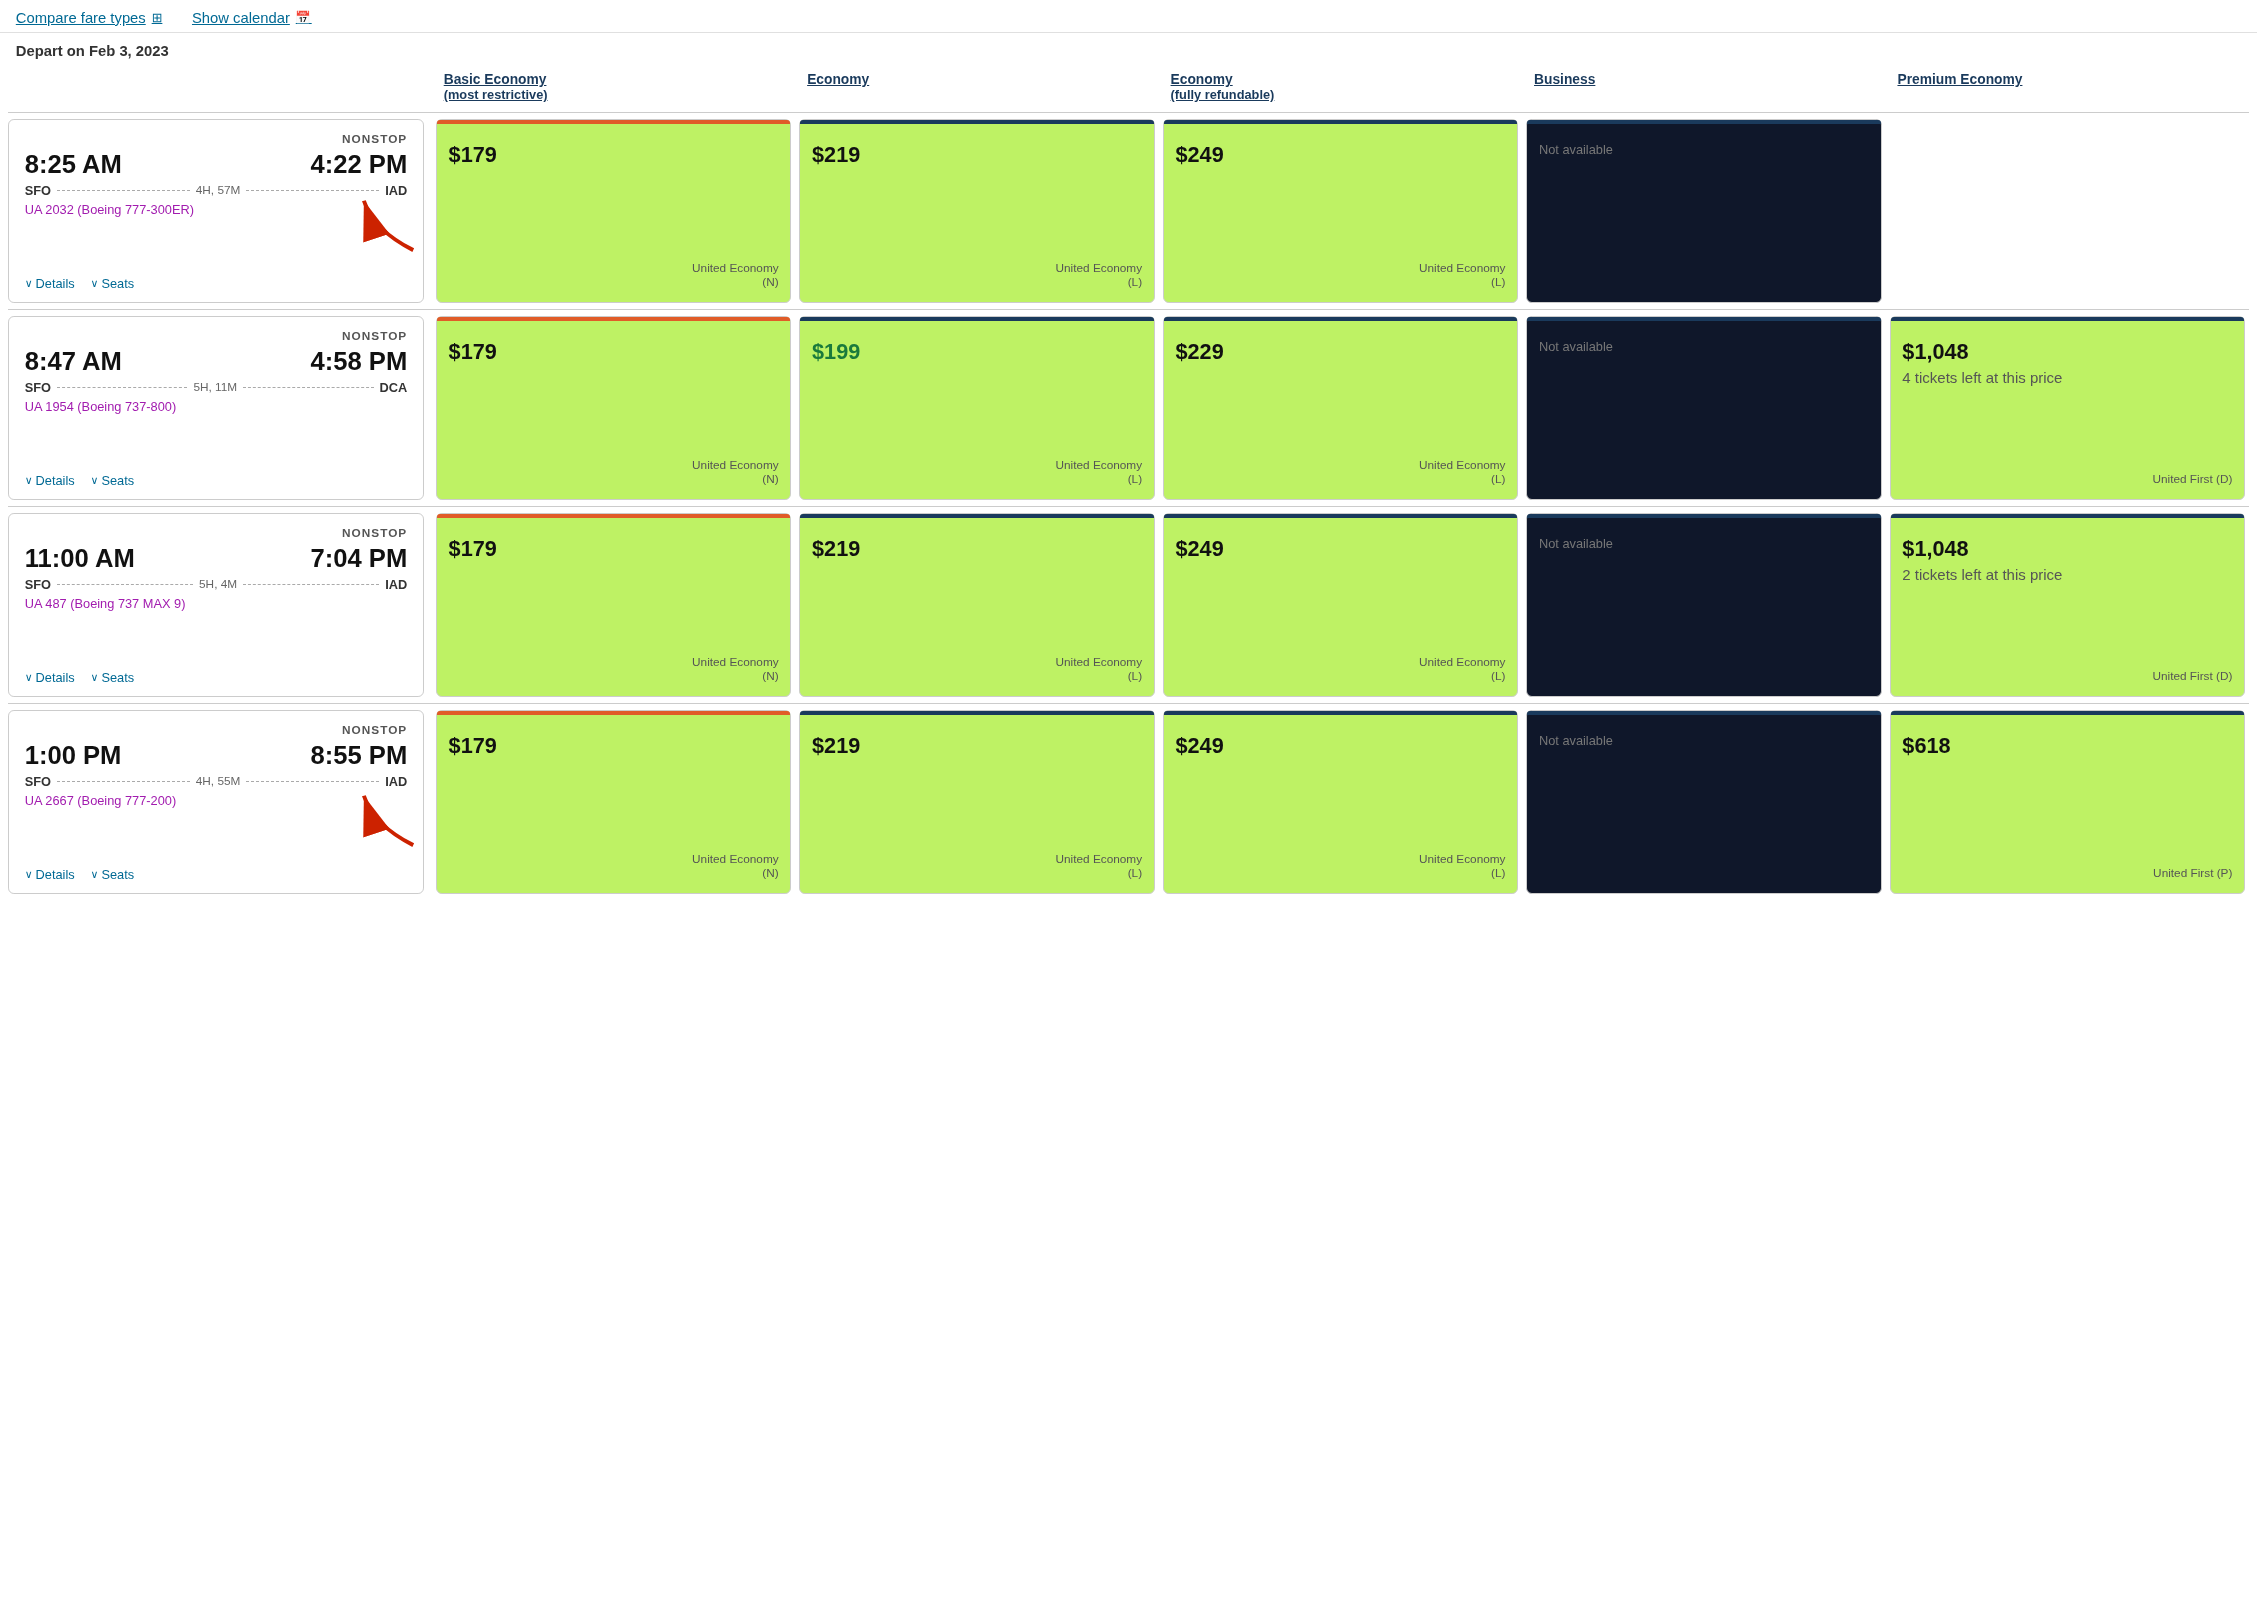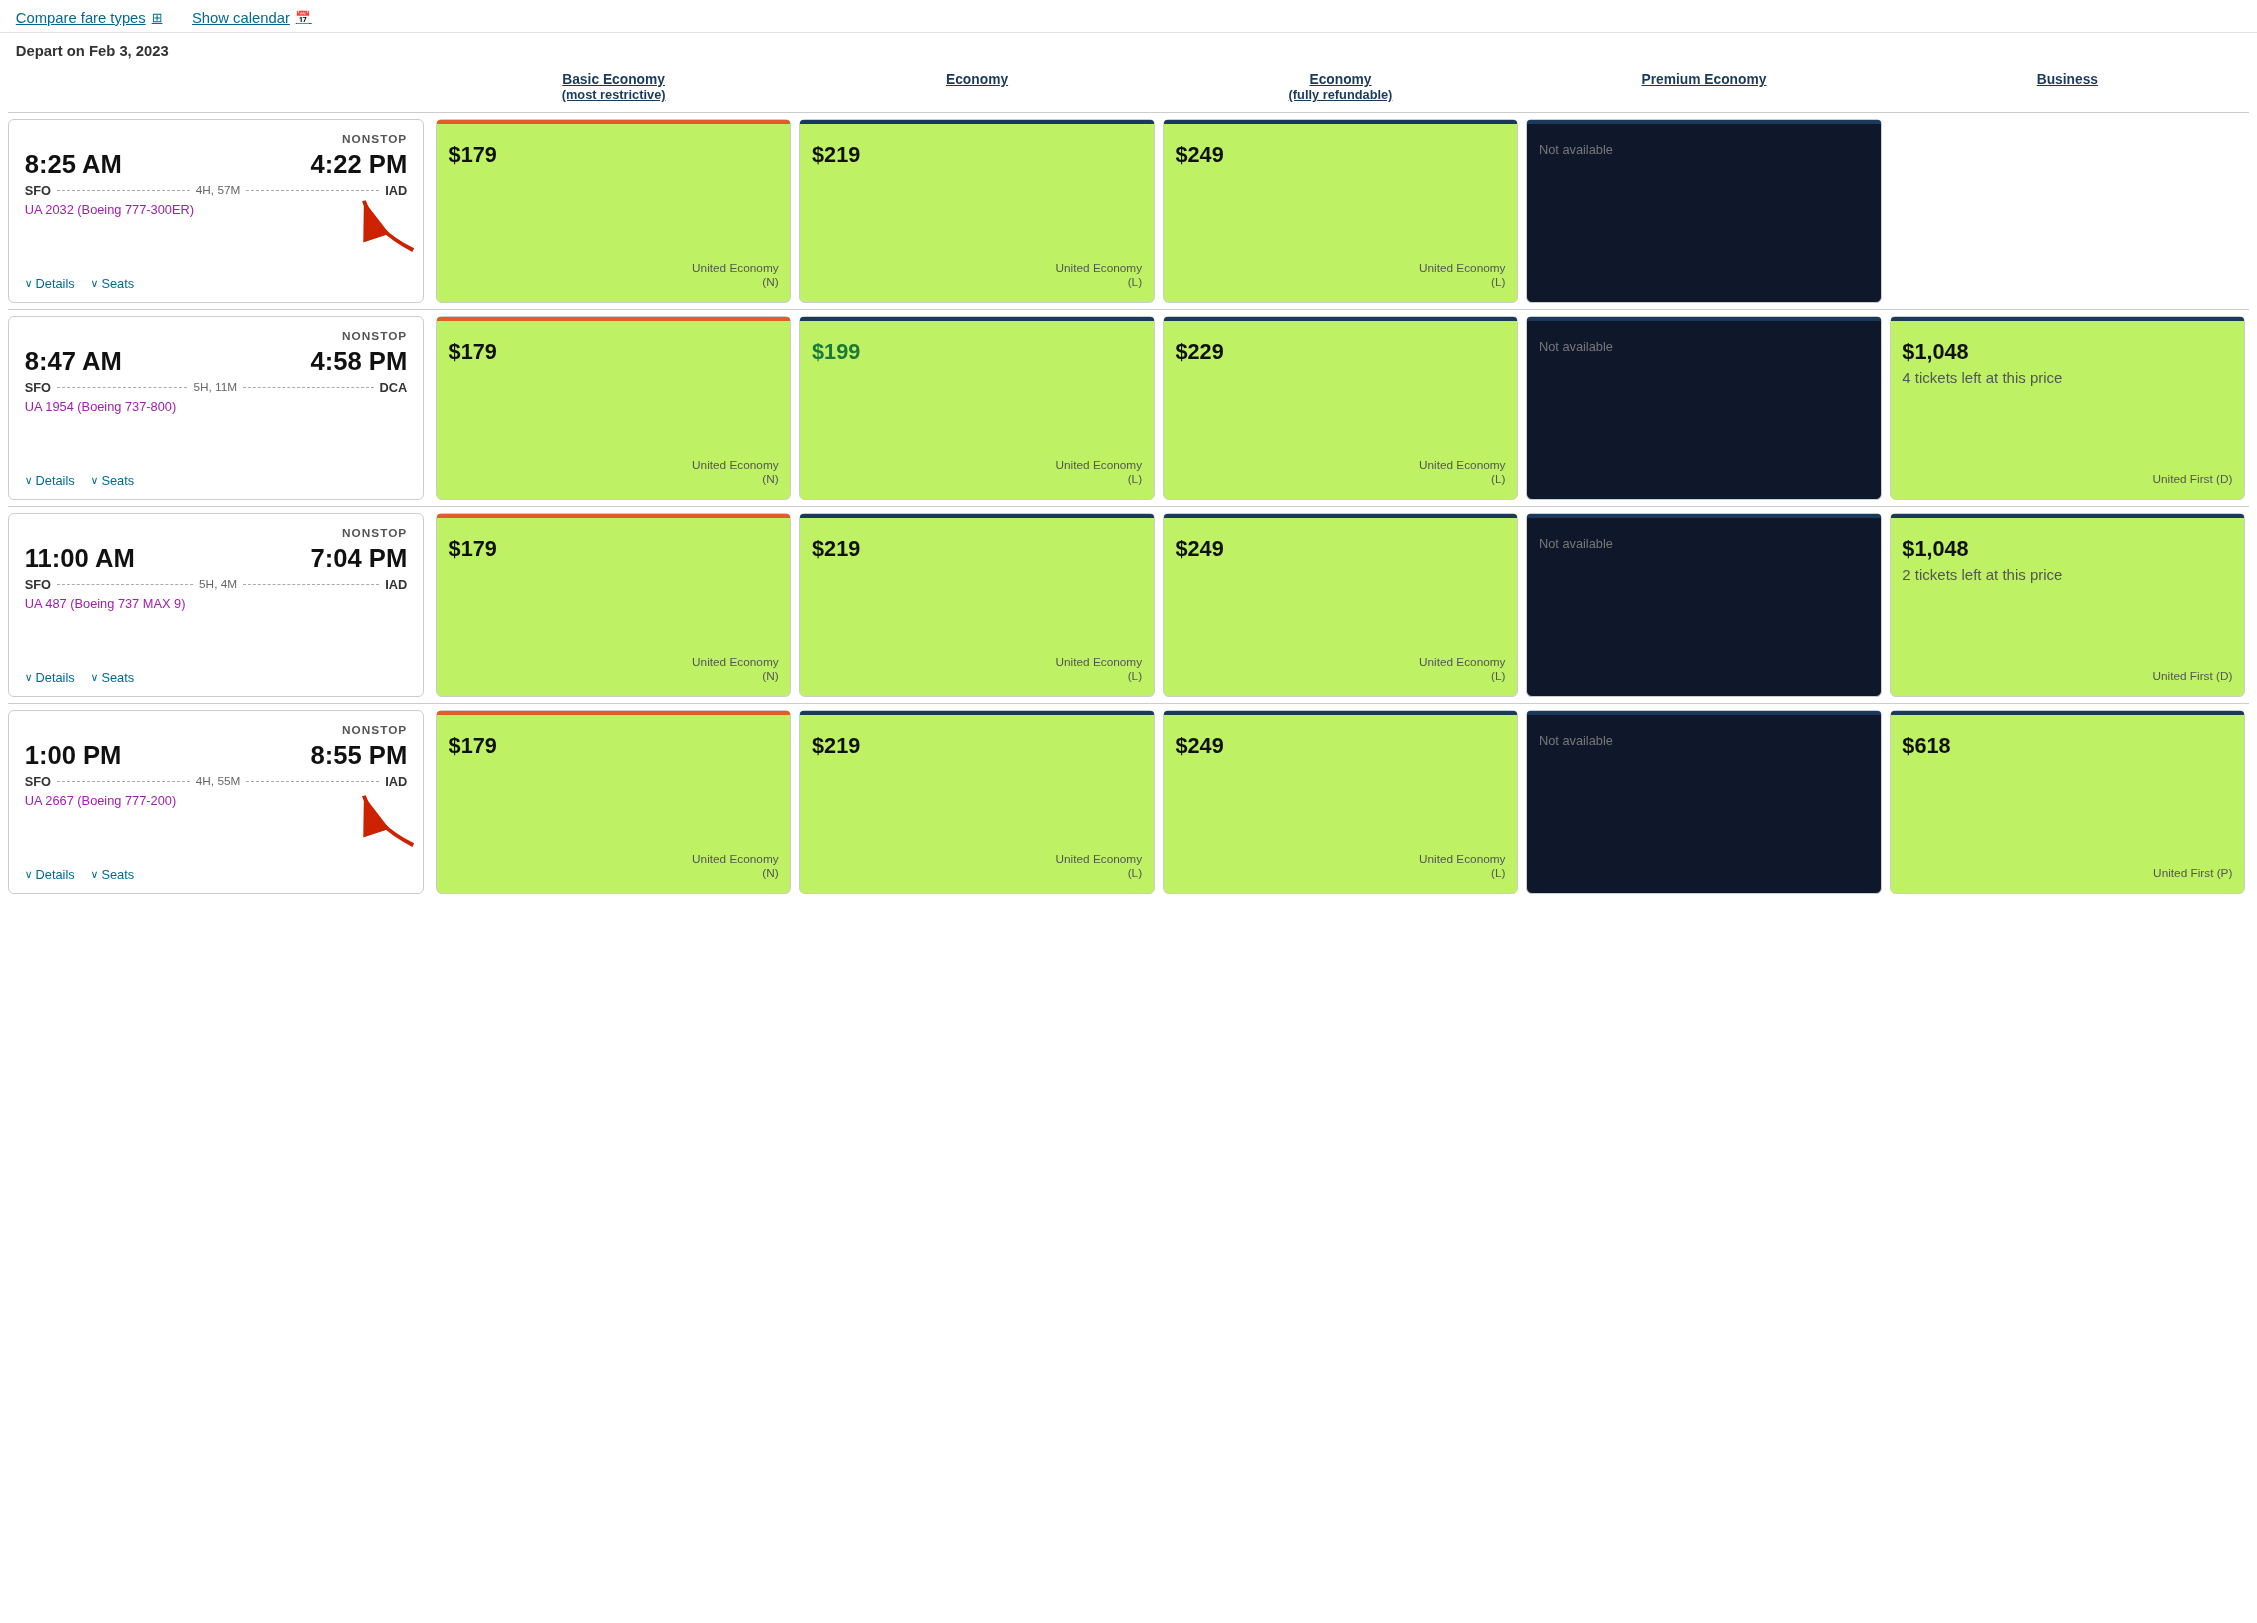--- a/index.html
+++ b/index.html
@@ -32,21 +32,20 @@
     .grid-container {
       width: 100%;
       padding: 0 7.9px;
     }
 
     
     .col-headers {
       display: grid;
       grid-template-columns: 424px repeat(5, 1fr);
       padding: 0 0 3.9px 0;
-      text-align: center;
     }
     .col-header {
       padding: 5.9px 11.8px;
       color: #1a3a5c;
       font-weight: bold;
       font-size: 13.8px;
       text-decoration: underline;
       cursor: pointer;
     }
     .col-header.empty { }
@@ -215,24 +214,24 @@
       <div class="col-header-sub">(most restrictive)</div>
     </div>
     <div class="col-header">
       <div>Economy</div>
     </div>
     <div class="col-header">
       <div>Economy</div>
       <div class="col-header-sub">(fully refundable)</div>
     </div>
     <div class="col-header">
+      <div>Business</div>
+    </div>
+    <div class="col-header">
       <div>Premium Economy</div>
-    </div>
-    <div class="col-header">
-      <div>Business</div>
     </div>
   </div>
 
   <div id="flights-container">
       <div class="flight-row">
         <div class="flight-info" style="position: relative;">
     <div>
       <div class="nonstop-label">NONSTOP</div>
       <div class="times-row">
         <span class="time">8:25 AM</span>

